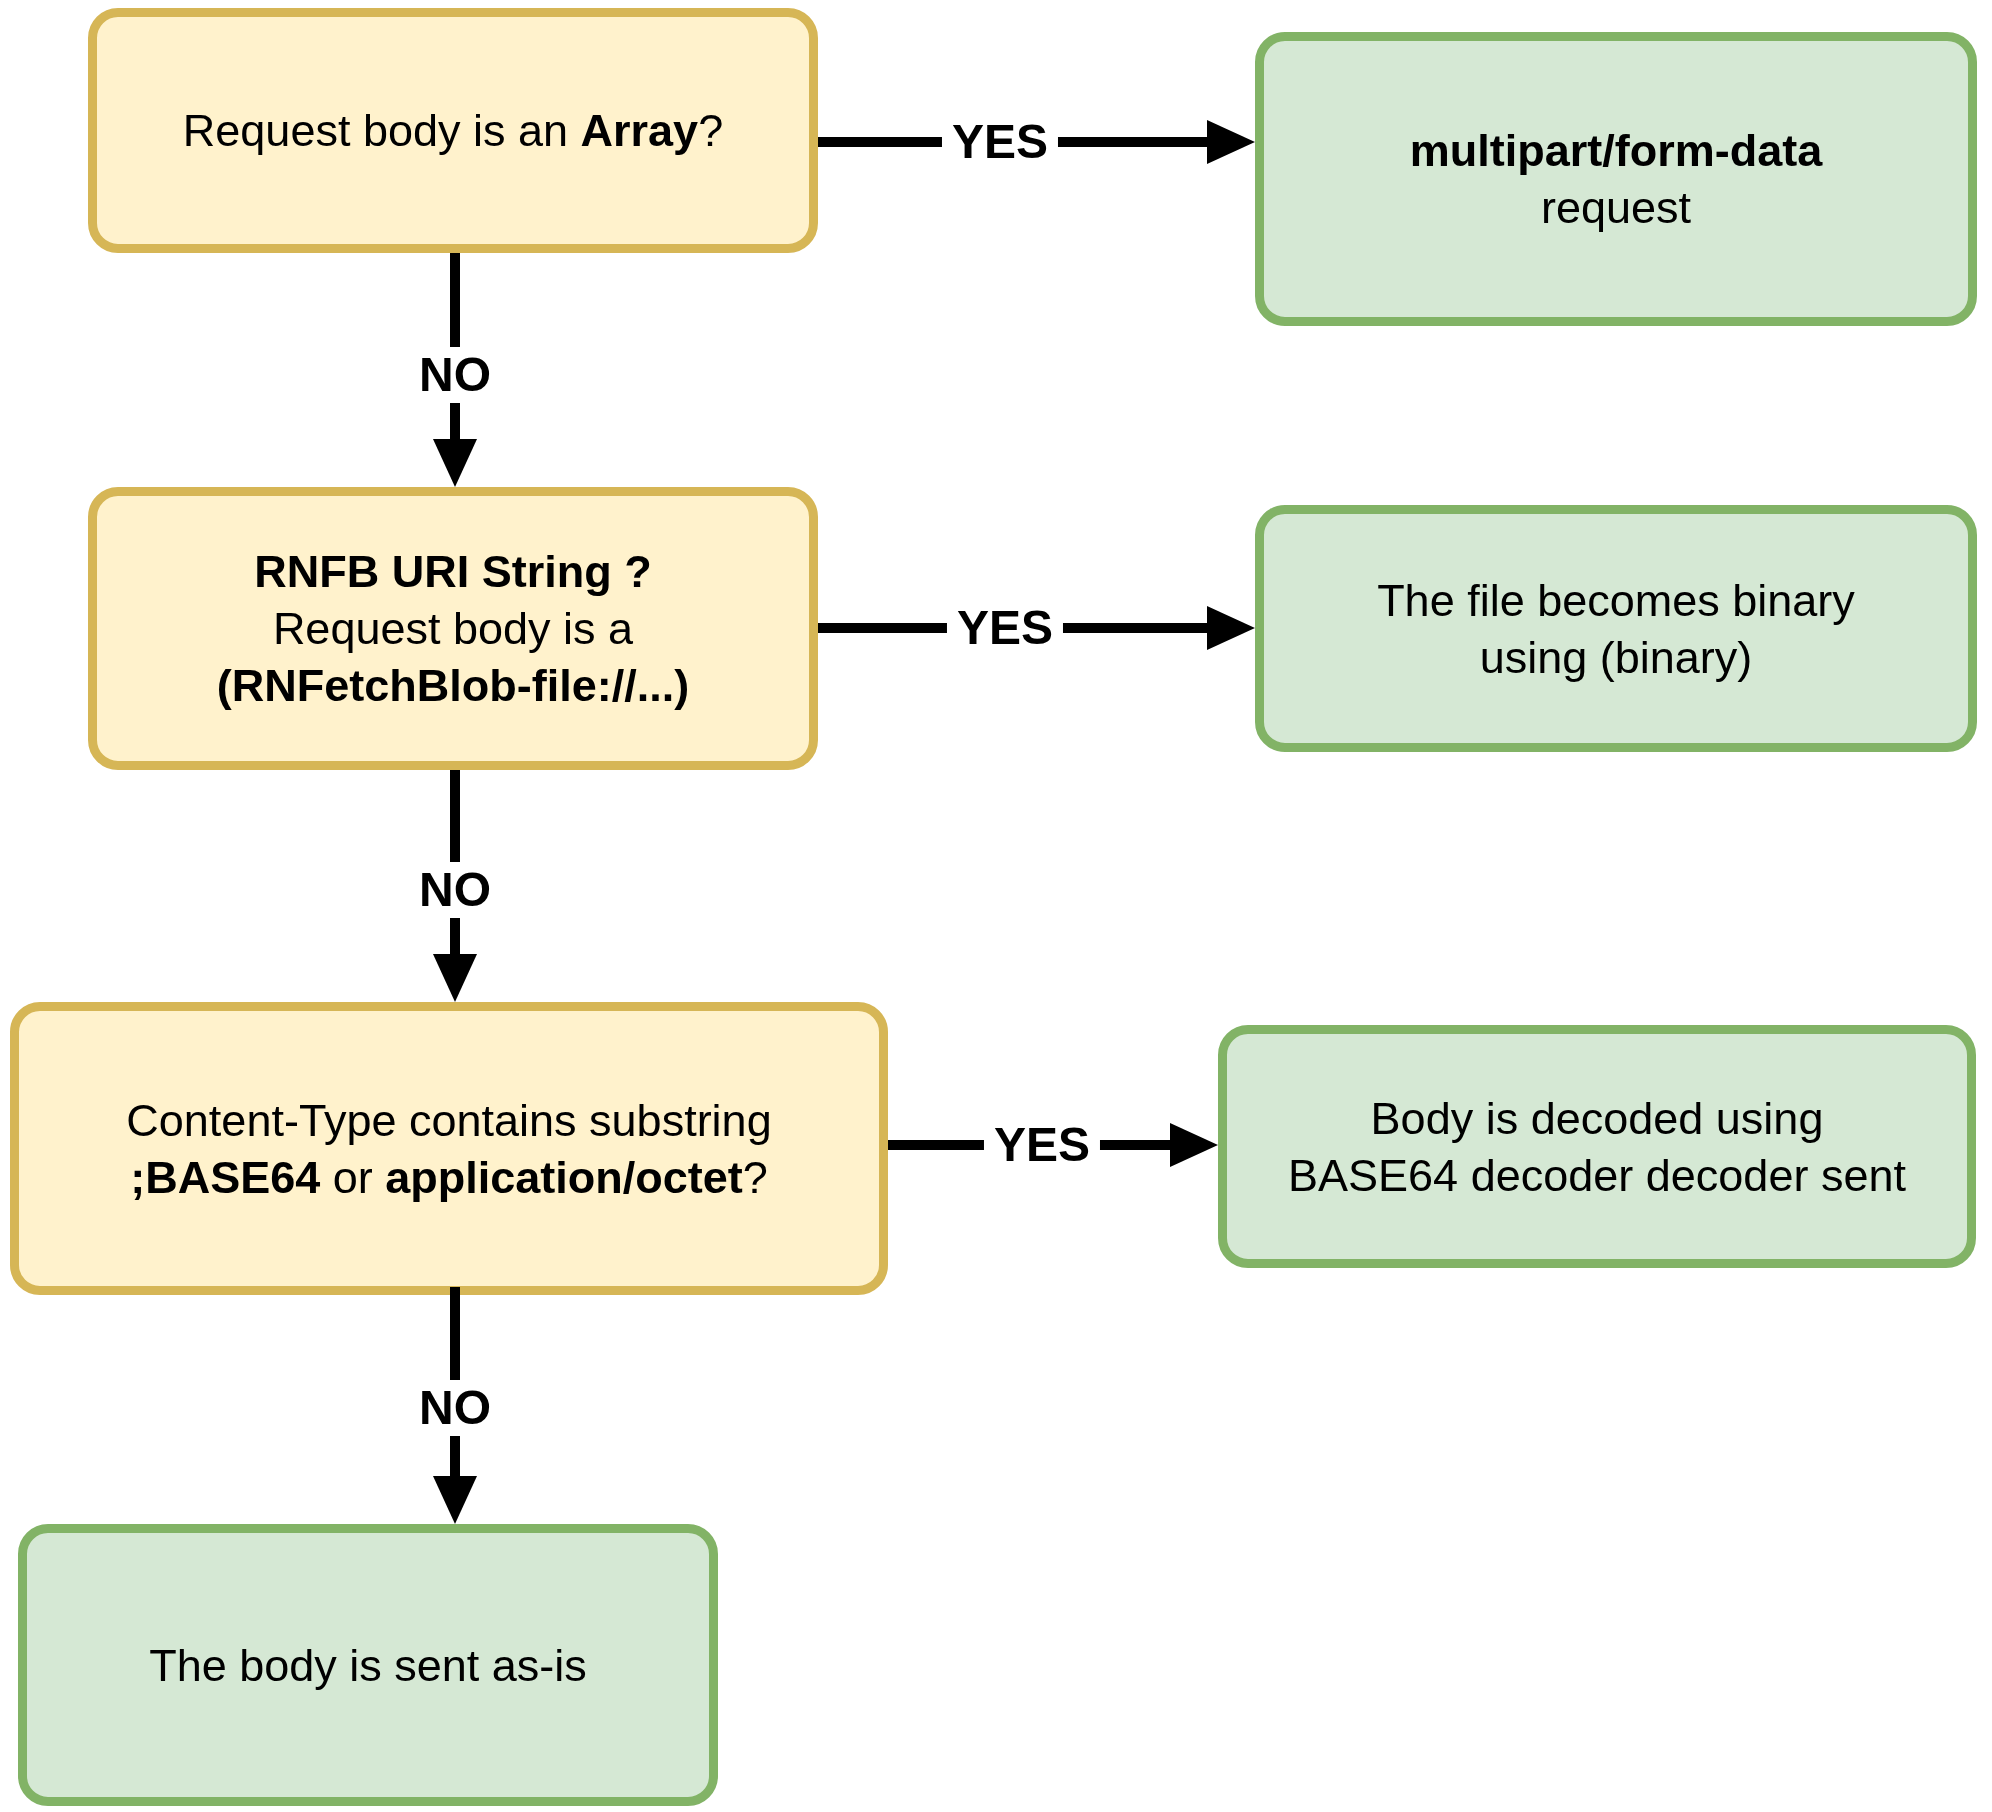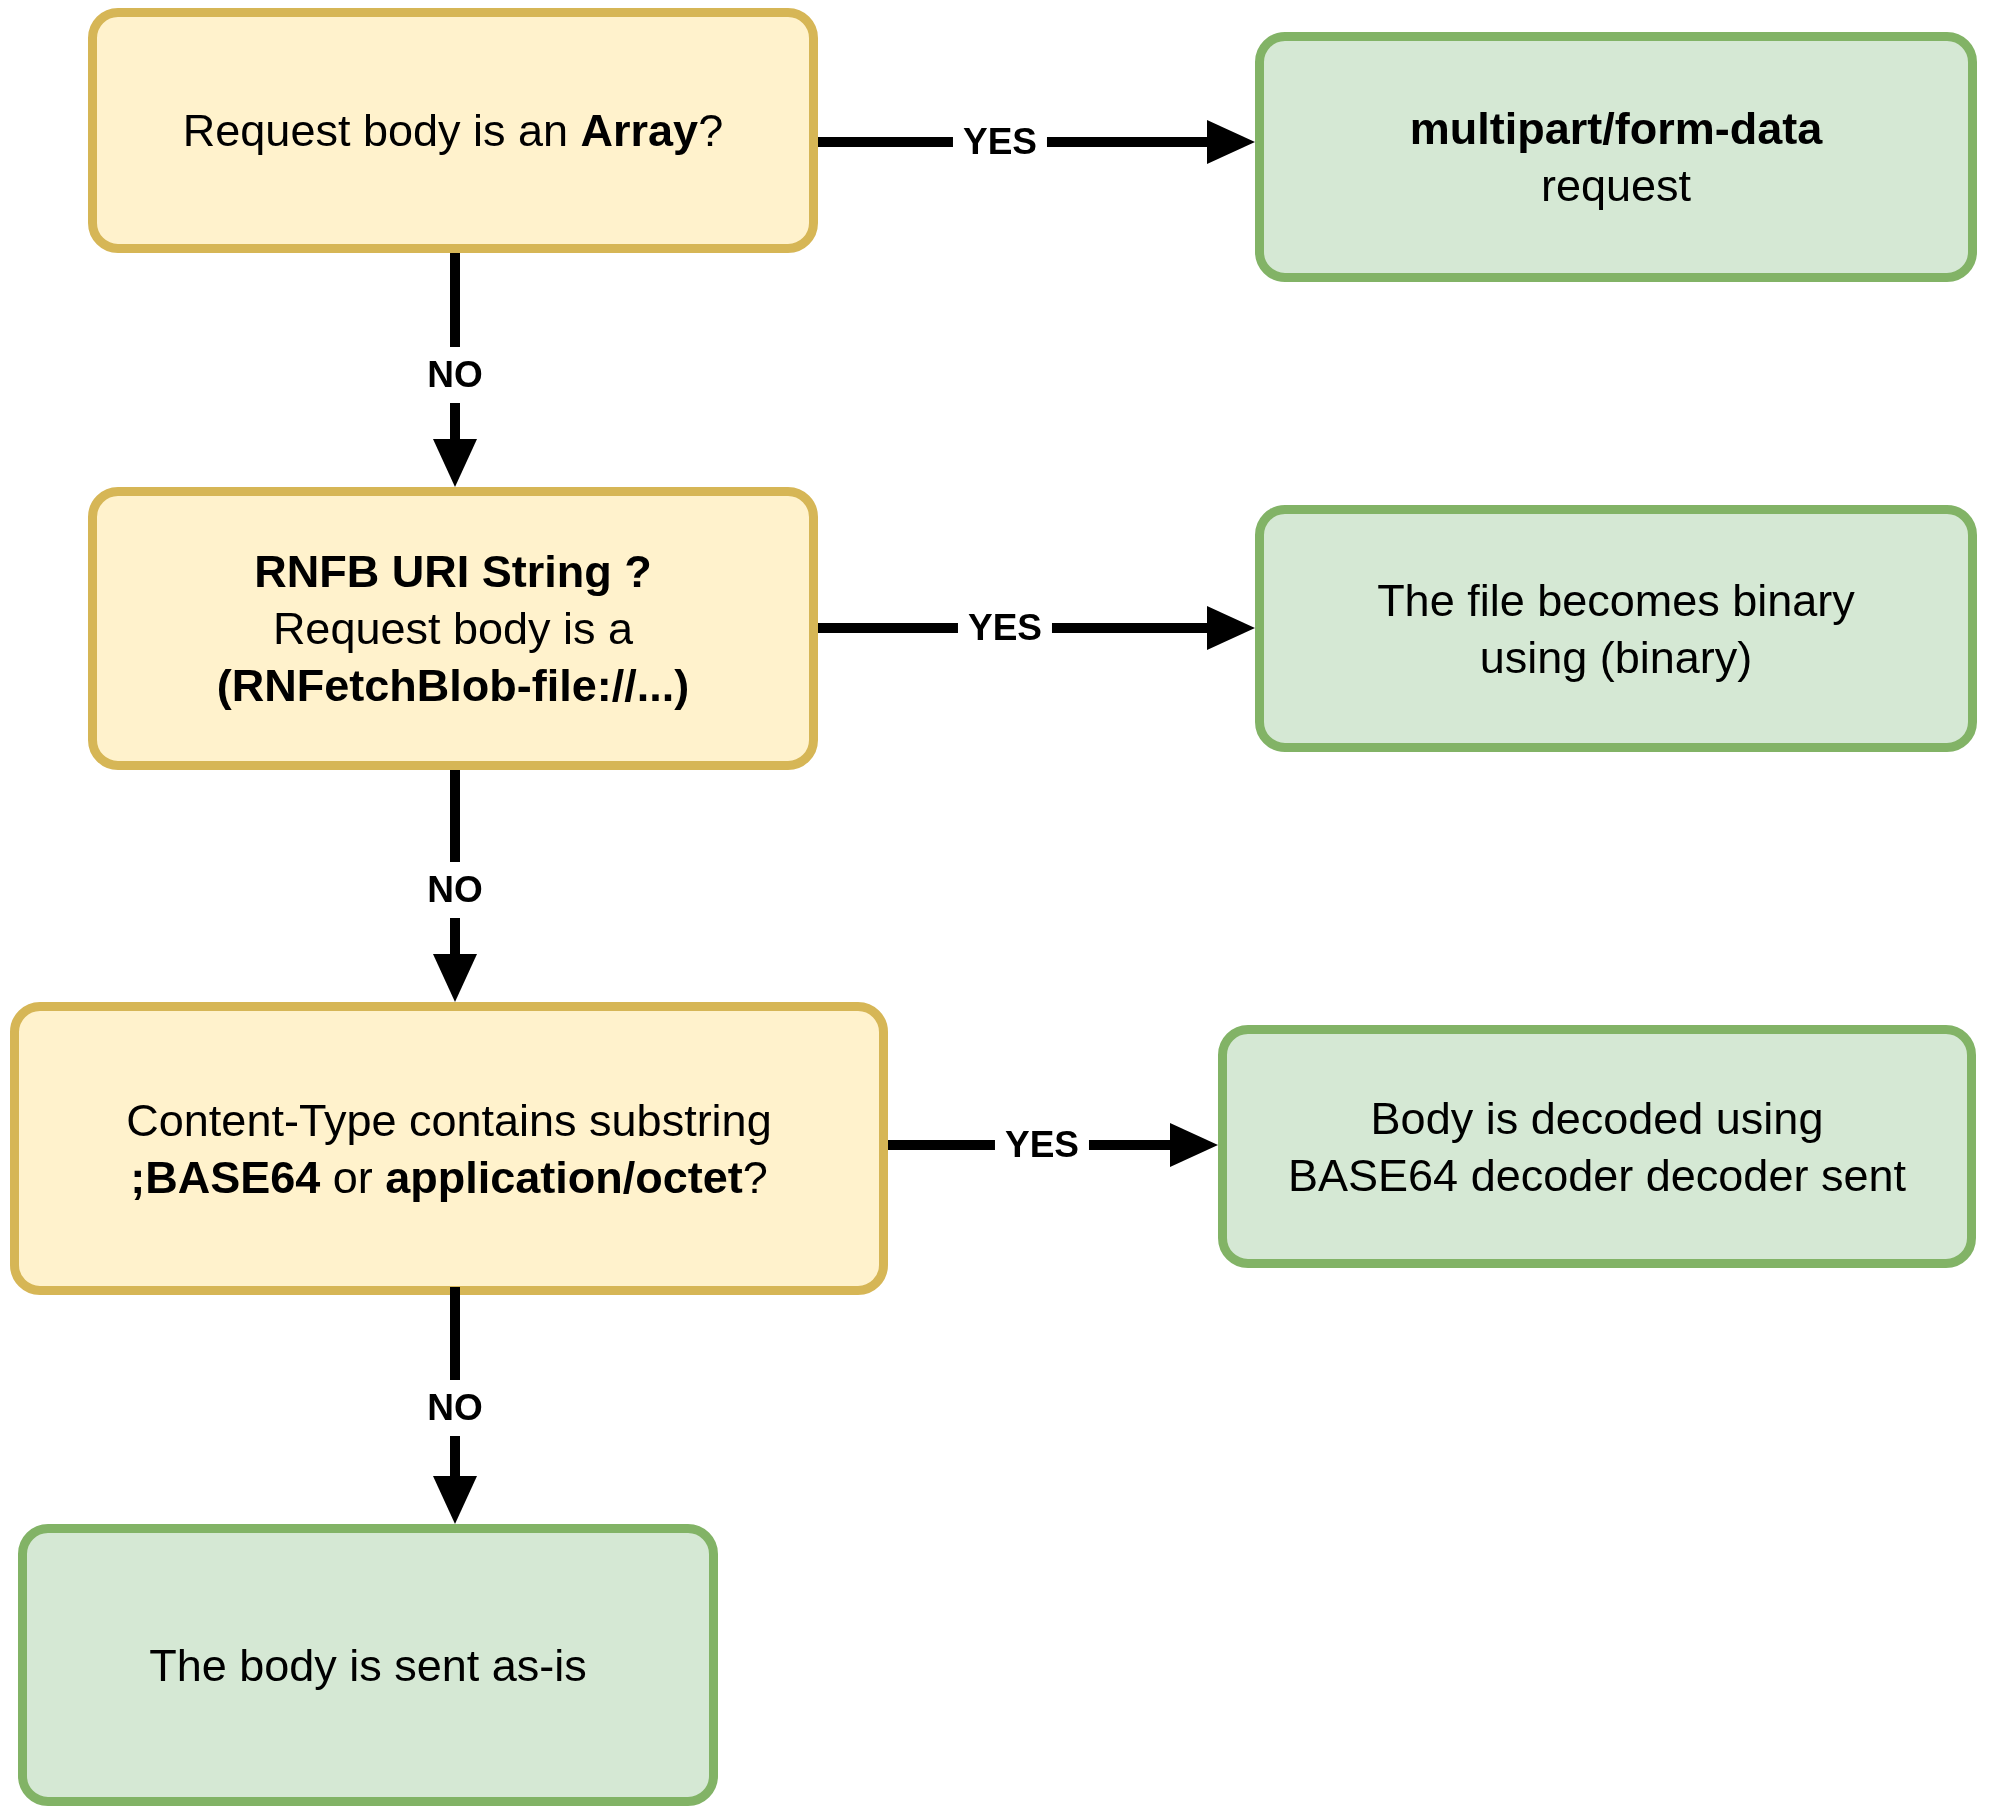--- a/index.html
+++ b/index.html
@@ -35,21 +35,21 @@
     text-align: center;
   }
   .node.result {
     background: var(--result-fill, #D5E8D4);
     border-color: var(--result-border, #82B366);
   }
   .node .line { white-space: nowrap; }
   .node b { font-weight: bold; }
 
   #q1 { left: 88px;   top: 8px;    width: 730px; height: 245px; }
-  #a1 { left: 1255px; top: 32px;   width: 722px; height: 250px; }
+  #a1 { left: 1255px; top: 32px;   width: 722px; height: 294px; }
   #q2 { left: 88px;   top: 487px;  width: 730px; height: 283px; }
   #a2 { left: 1255px; top: 505px;  width: 722px; height: 247px; }
   #q3 { left: 10px;   top: 1002px; width: 878px; height: 293px; }
   #a3 { left: 1218px; top: 1025px; width: 758px; height: 243px; justify-content: center; }
   #a4 { left: 10px;   top: 1524px; width: 700px; height: 282px; margin-left: 8px; }
 
   
   .h-line { position: absolute; height: 10px; background: var(--arrow, #000); }
   .v-line { position: absolute; width: 10px;  background: var(--arrow, #000); }
 
@@ -65,21 +65,21 @@
     border-right: 22px solid transparent;
     border-top: 48px solid var(--arrow, #000);
   }
 
   .edge-label {
     position: absolute;
     transform: translate(-50%, -50%);
     background: #ffffff;
     padding: 0 10px;
     font-weight: bold;
-    font-size: 37px;
+    font-size: 48px;
     line-height: 56px;
     color: #000000;
   }
 
   
   #yes1-line { left: 818px; top: 137px; width: 392px; }
   #yes1-head { left: 1207px; top: 120px; }
   #yes1-label { left: 1000px; top: 142px; }
   
   #yes2-line { left: 818px; top: 623px; width: 392px; }

